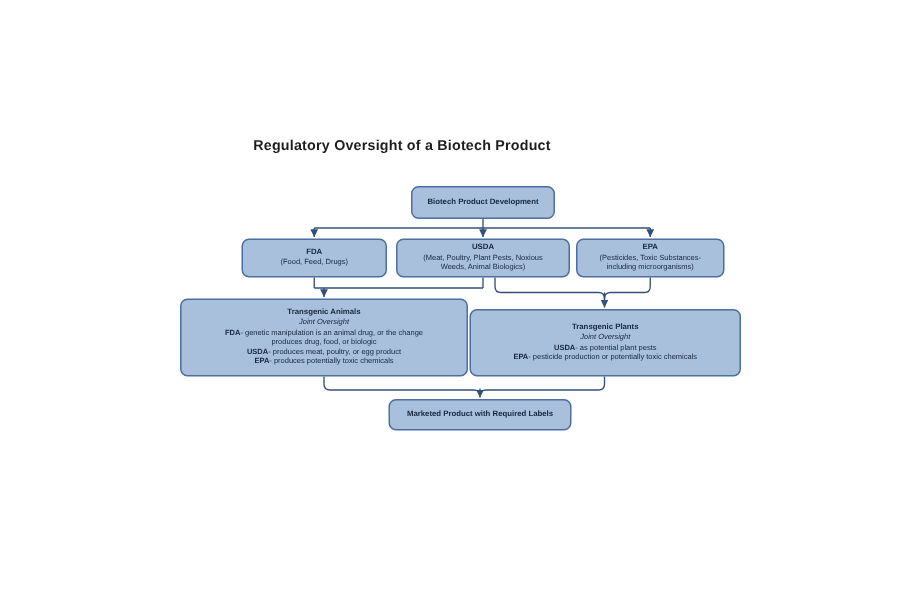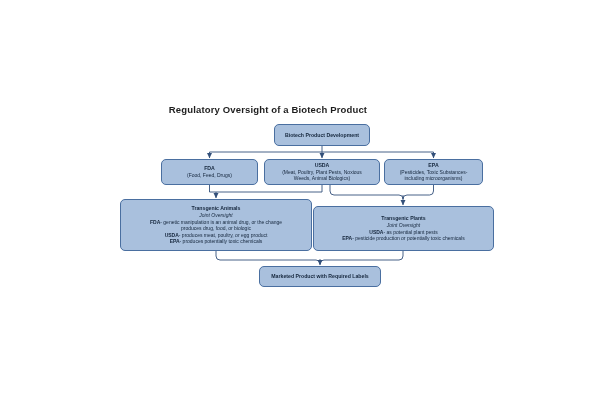--- a/index.html
+++ b/index.html
@@ -22,21 +22,21 @@
     position: absolute;
     left: 0;
     top: 0;
     width: 600px;
     height: 400px;
     pointer-events: none;
   }
   .title {
     position: absolute;
     left: 0;
-    top: 104px;
+    top: 92px;
     width: 536px;
     text-align: center;
     font-size: 9.5px;
     font-weight: bold;
     color: #1d1d1d;
     letter-spacing: 0.15px;
   }
   .node {
     position: absolute;
     box-sizing: border-box;

